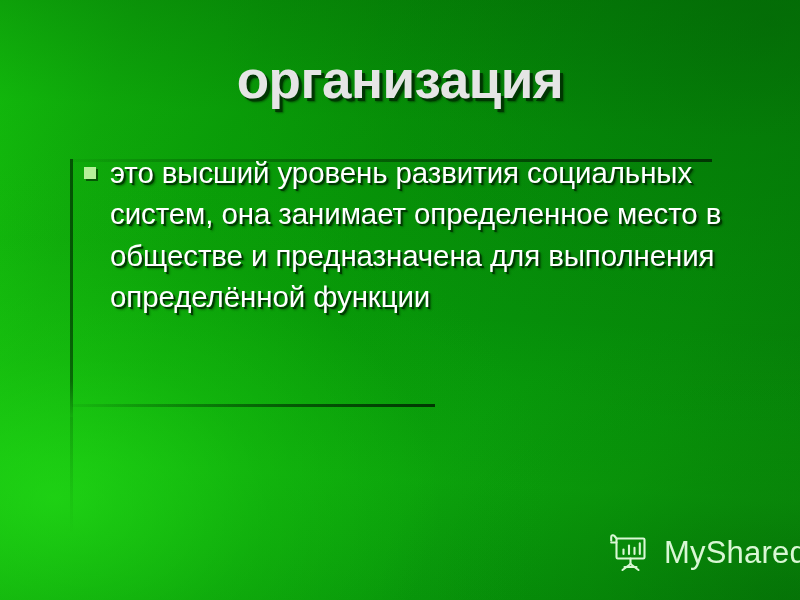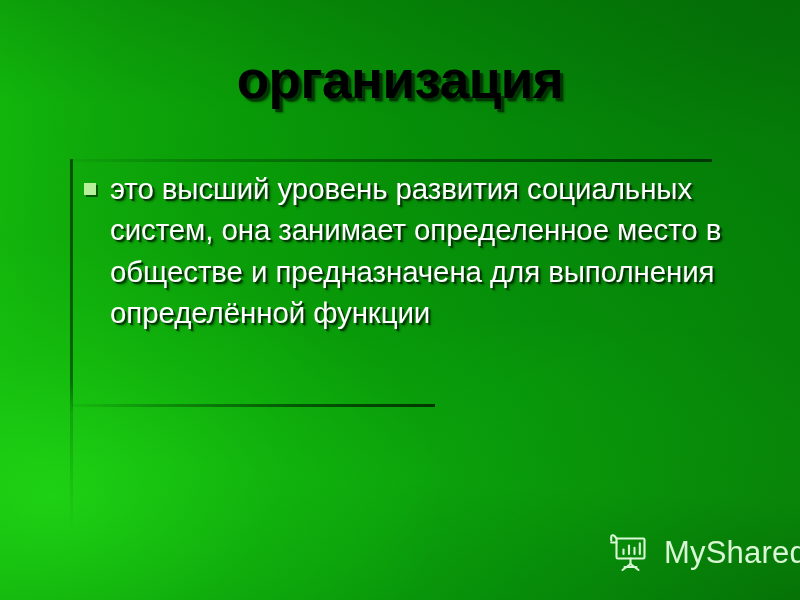--- a/index.html
+++ b/index.html
@@ -119,34 +119,34 @@
 
   
   .title {
     position: absolute;
     left: 0;
     top: 52px;
     width: 800px;
     text-align: center;
     font-size: 53px;
     font-weight: bold;
-    color: #000000;
+    color: #e5e5e5;
     letter-spacing: -0.5px;
     line-height: 1.05;
     text-shadow:
       3px 3px 0 rgba(0,52,2,0.92),
       4px 4px 2px rgba(0,45,2,0.55);
     white-space: nowrap;
   }
 
   
   .body-block {
     position: absolute;
     left: 84px;
-    top: 168px;
+    top: 152px;
     width: 640px;
   }
   .bullet-row {
     display: flex;
     align-items: flex-start;
   }
   .bullet-marker {
     flex: 0 0 auto;
     width: 12px;
     height: 12px;

